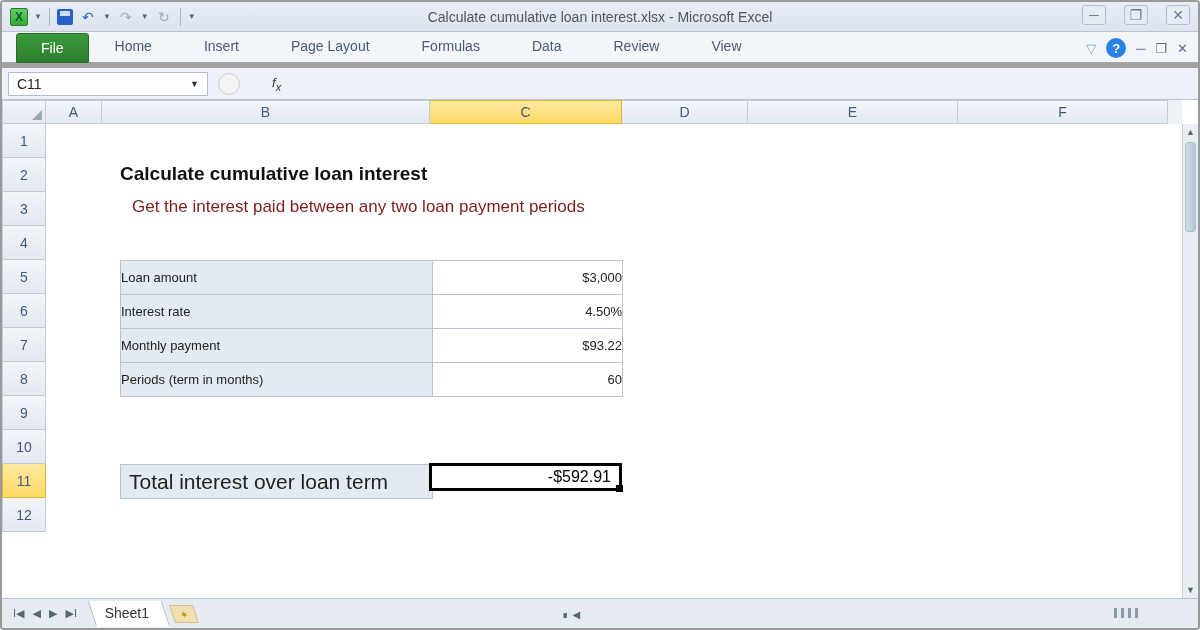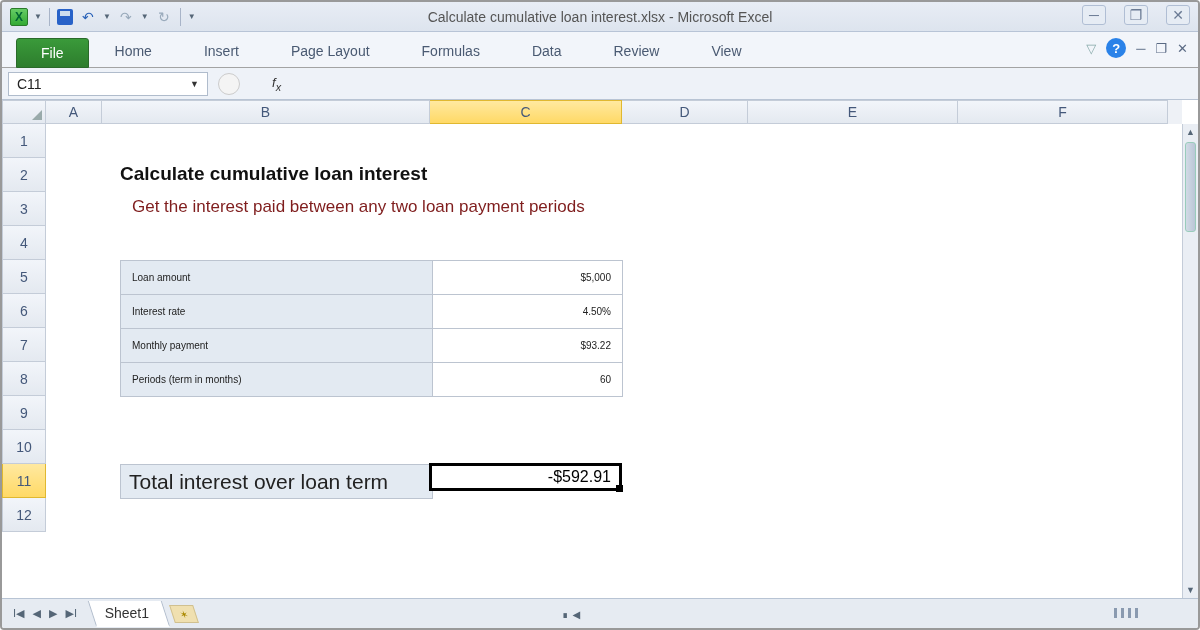--- a/index.html
+++ b/index.html
@@ -11,21 +11,21 @@
 .qat-sep { width:1px; height:18px; background:#a8b4c8; margin:0 1px; }
 .qat-ico { width:18px; height:18px; display:flex; align-items:center; justify-content:center; font-size:14px; color:#3a5; cursor:pointer; }
 .qat-ico.disabled { color:#aab; }
 .undo::before{content:"↶"; color:#2a62b8;} .redo::before{content:"↷"; color:#9ab;} .redo2::before{content:"↻"; color:#9ab;}
 .save-ico { width:16px; height:16px; background:#2862c8; border-radius:2px; position:relative; }
 .save-ico::after{content:""; position:absolute; top:2px; left:3px; width:10px; height:5px; background:#cde;}
 .qat-drop { font-size:8px; color:#567; cursor:pointer; }
 .title-text { position:absolute; left:0; right:0; text-align:center; color:#555; font-size:14px; pointer-events:none; }
 .winctrl { position:absolute; right:8px; top:3px; display:flex; gap:18px; color:#6a7a94; font-size:14px; font-family:Arial; }
 .winctrl span { cursor:pointer; width:24px; height:20px; display:flex; align-items:center; justify-content:center; border:1px solid #b0bed4; border-radius:3px; background:#e6ecf4; }
-.ribbon { height:36px; background:#f2f5fa; display:flex; align-items:flex-end; padding-left:14px; border-bottom:1px solid #a3a3a3; position:relative; gap:0; }
+.ribbon { height:36px; background:#f2f5fa; display:flex; align-items:flex-end; padding-left:14px; border-bottom:6px solid #a3a3a3; position:relative; gap:0; }
 .file-tab { background:linear-gradient(#3a9a3a,#2d7d2d); color:#fff; padding:6px 24px; border-radius:3px 3px 0 0; font-size:14px; cursor:pointer; margin-bottom:-1px; border:1px solid #2a6a2a; }
 .rib-tab { color:#4a5a72; padding:8px 26px 8px; font-size:14px; cursor:pointer; }
 .rib-right { position:absolute; right:10px; top:6px; display:flex; gap:10px; align-items:center; color:#5a6a84; }
 .help-ico { width:20px; height:20px; border-radius:50%; background:#2a82e8; color:#fff; display:flex; align-items:center; justify-content:center; font-size:13px; font-weight:bold; }
 .formula-bar { height:32px; display:flex; align-items:center; border-bottom:1px solid #b8c4d4; background:#eef2f8; padding:3px 6px; gap:4px;text-align:center; }
 .namebox { width:200px; height:24px; border:1px solid #b0bccc; background:#fff; display:flex; align-items:center; padding:0 8px; font-size:14px; color:#222; }
 .namebox-drop { margin-left:auto; font-size:9px; color:#333; }
 .fx-cancel { width:22px; height:22px; border:1px solid #ccc; border-radius:50%; background:#f4f4f4; display:flex; align-items:center; justify-content:center; color:#888; font-size:11px; margin-left:6px; }
 .fx-label { font-style:italic; color:#333; font-size:13px; margin:0 8px 0 28px; }
 .formula-input { flex:1; height:24px; border:1px solid #b0bccc; border-left:none; background:#fff; display:flex; align-items:center; padding:0 8px; font-size:14px; color:#222; position:relative; }
@@ -41,21 +41,21 @@
 .rowhead.sel { background:linear-gradient(#ffe9a0,#ffd966); border-color:#e0b830; }
 .cells { position:absolute; left:44px; top:24px; right:16px; bottom:0; }
 .vscroll { position:absolute; right:0; top:24px; width:16px; bottom:0; background:#eaeef4; border-left:1px solid #c4ccd8; }
 .vscroll .thumb { position:absolute; left:2px; right:2px; top:18px; height:90px; background:linear-gradient(90deg,#d2dae6,#bac6d6); border:1px solid #9cb; border-radius:3px; }
 .vscroll .arr { position:absolute; left:0; right:0; height:16px; display:flex; align-items:center; justify-content:center; font-size:9px; color:#567; }
 .vscroll .arr.up{top:0} .vscroll .arr.dn{bottom:0}
 .cells-inner { position:relative; width:100%; height:100%; }
 .cell-title { position:absolute; left:74px; top:39px; font-size:19px; font-weight:bold; color:#111; }
 .cell-sub { position:absolute; left:86px; top:73px; font-size:17px; color:#7f1d1d; }
 .data-table { position:absolute; left:74px; top:136px; border-collapse:collapse; }
-.data-table td { border:1px solid #bcc4d0; height:34px; padding:0 11px; font-size:10px; color:#222; }
+.data-table td { border:1px solid #bcc4d0; height:34px; padding:0 0; font-size:13px; color:#222; }
 .data-table td.lbl { background:#e3eaf2; width:312px; }
 .data-table td.val { background:#fff; width:190px; text-align:right; }
 .result-row { position:absolute; left:74px; top:340px; }
 .result-row td.lbl { background:#e3eaf2; width:312px; border:1px solid #bcc4d0; height:34px; padding:0 8px; font-size:21px; }
 .sel-cell { position:absolute; left:383px; top:339px; width:193px; height:28px; border:3px solid #000; background:#fff; display:flex; align-items:center; justify-content:flex-end; padding-right:8px; font-size:16px; }
 .sel-cell::after { content:""; position:absolute; right:-4px; bottom:-4px; width:7px; height:7px; background:#000; }
 .sheet-tabs { position:absolute; bottom:0; left:0; right:0; height:30px; background:#e6ebf2; border-top:1px solid #b8c4d4; display:flex; align-items:center; }
 .tab-nav { display:flex; gap:2px; padding:0 8px; font-size:11px; color:#567; }
 .tab-nav span { cursor:pointer; padding:2px 3px; }
 .sheet-tab { background:#fff; border:1px solid #b0bccc; border-bottom:2px solid #fff; border-top:none; padding:4px 16px 4px 12px; font-size:14px; color:#333; transform:skewX(18deg); margin-left:4px; cursor:pointer; }
@@ -147,21 +147,21 @@
 
   <div class="cells">
     <div class="cells-inner">
       <div class="cell-title">Calculate cumulative loan interest</div>
       <div class="cell-sub">Get the interest paid between any two loan payment periods</div>
 
       <table class="data-table">
         <tbody>
             <tr>
           <td class="lbl">Loan amount</td>
-          <td class="val">$5,000</td>
+          <td class="val">$3,000</td>
         </tr>
         <tr>
           <td class="lbl">Interest rate</td>
           <td class="val">4.50%</td>
         </tr>
         <tr>
           <td class="lbl">Monthly payment</td>
           <td class="val">$93.22</td>
         </tr>
         <tr>

